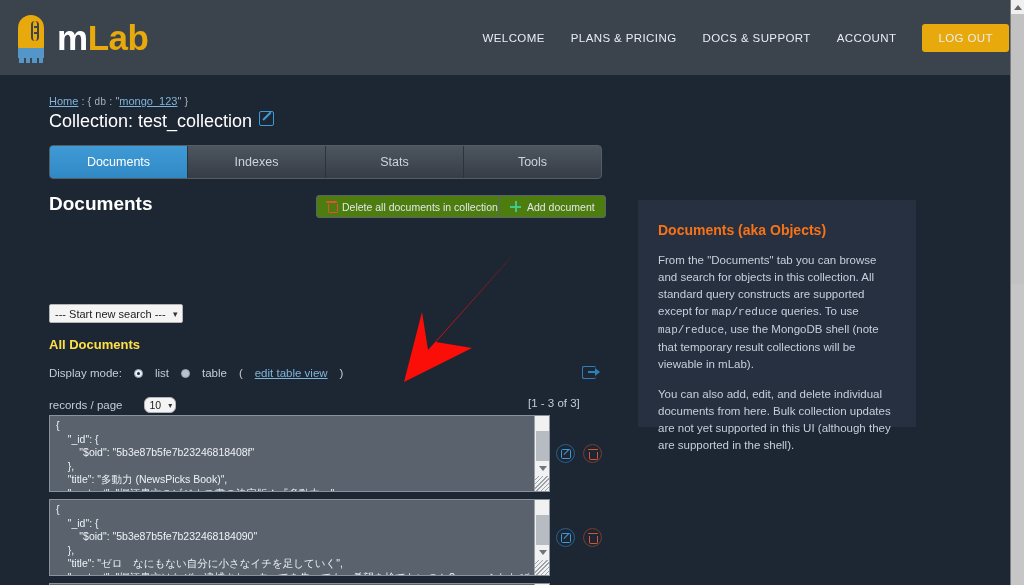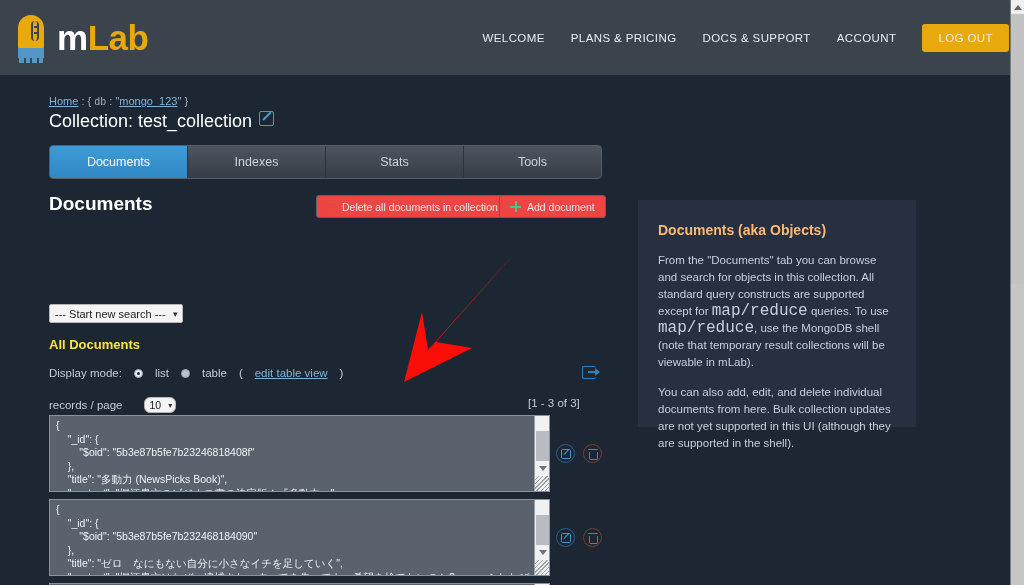--- a/index.html
+++ b/index.html
@@ -122,21 +122,21 @@
     border-top: 7px solid #3189c4;
   }
 
   
   .docs-h {
     position: absolute; left: 49px; top: 118px;
     font-size: 19px; color: #ffffff; font-weight: bold;
   }
   .btn {
     position: absolute; top: 120px; height: 23px;
-    background: #ef4444; border: 1px solid #5a636d; border-radius: 3px;
+    background: #4d7c0f; border: 1px solid #5a636d; border-radius: 3px;
     color: #e2e7ec; font-size: 10.5px;
     display: flex; align-items: center; gap: 6px; padding: 0 10px;
   }
   .btn-del { left: 316px; }
   .btn-add { left: 499px; }
   .ico-trash {
     width: 9px; height: 11px; position: relative; display: inline-block;
   }
   .ico-trash::before {
     content: ""; position: absolute; top: 0; left: -1px; width: 11px; height: 2px;
@@ -271,23 +271,23 @@
   .mini-trash::after {
     content:""; position:absolute; top:3px; left:0.5px; width:7px; height:7px;
     border:1.4px solid #d4543c; border-top:none; border-radius:0 0 2px 2px;
   }
 
   
   .help {
     position: absolute; left: 638px; top: 125px; width: 278px; height: 227px;
     background: #263040; padding: 22px 20px;
   }
-  .help h3 { font-size: 14px; color: #fdba74; font-weight: bold; margin-bottom: 14px; }
+  .help h3 { font-size: 14px; color: #f97316; font-weight: bold; margin-bottom: 14px; }
   .help p { font-size: 11.5px; line-height: 17px; color: #c7cfda; margin-bottom: 13px; }
-  .help code { font-family: "Liberation Mono", monospace; font-size: 16px; color: #c7cfda; }
+  .help code { font-family: "Liberation Mono", monospace; font-size: 11px; color: #c7cfda; }
 
   
   .arrow { position: absolute; left: 380px; top: 250px; pointer-events: none; }
 </style>
 </head>
 <body>
 
 <div id="page">
 
   <div class="topbar">

